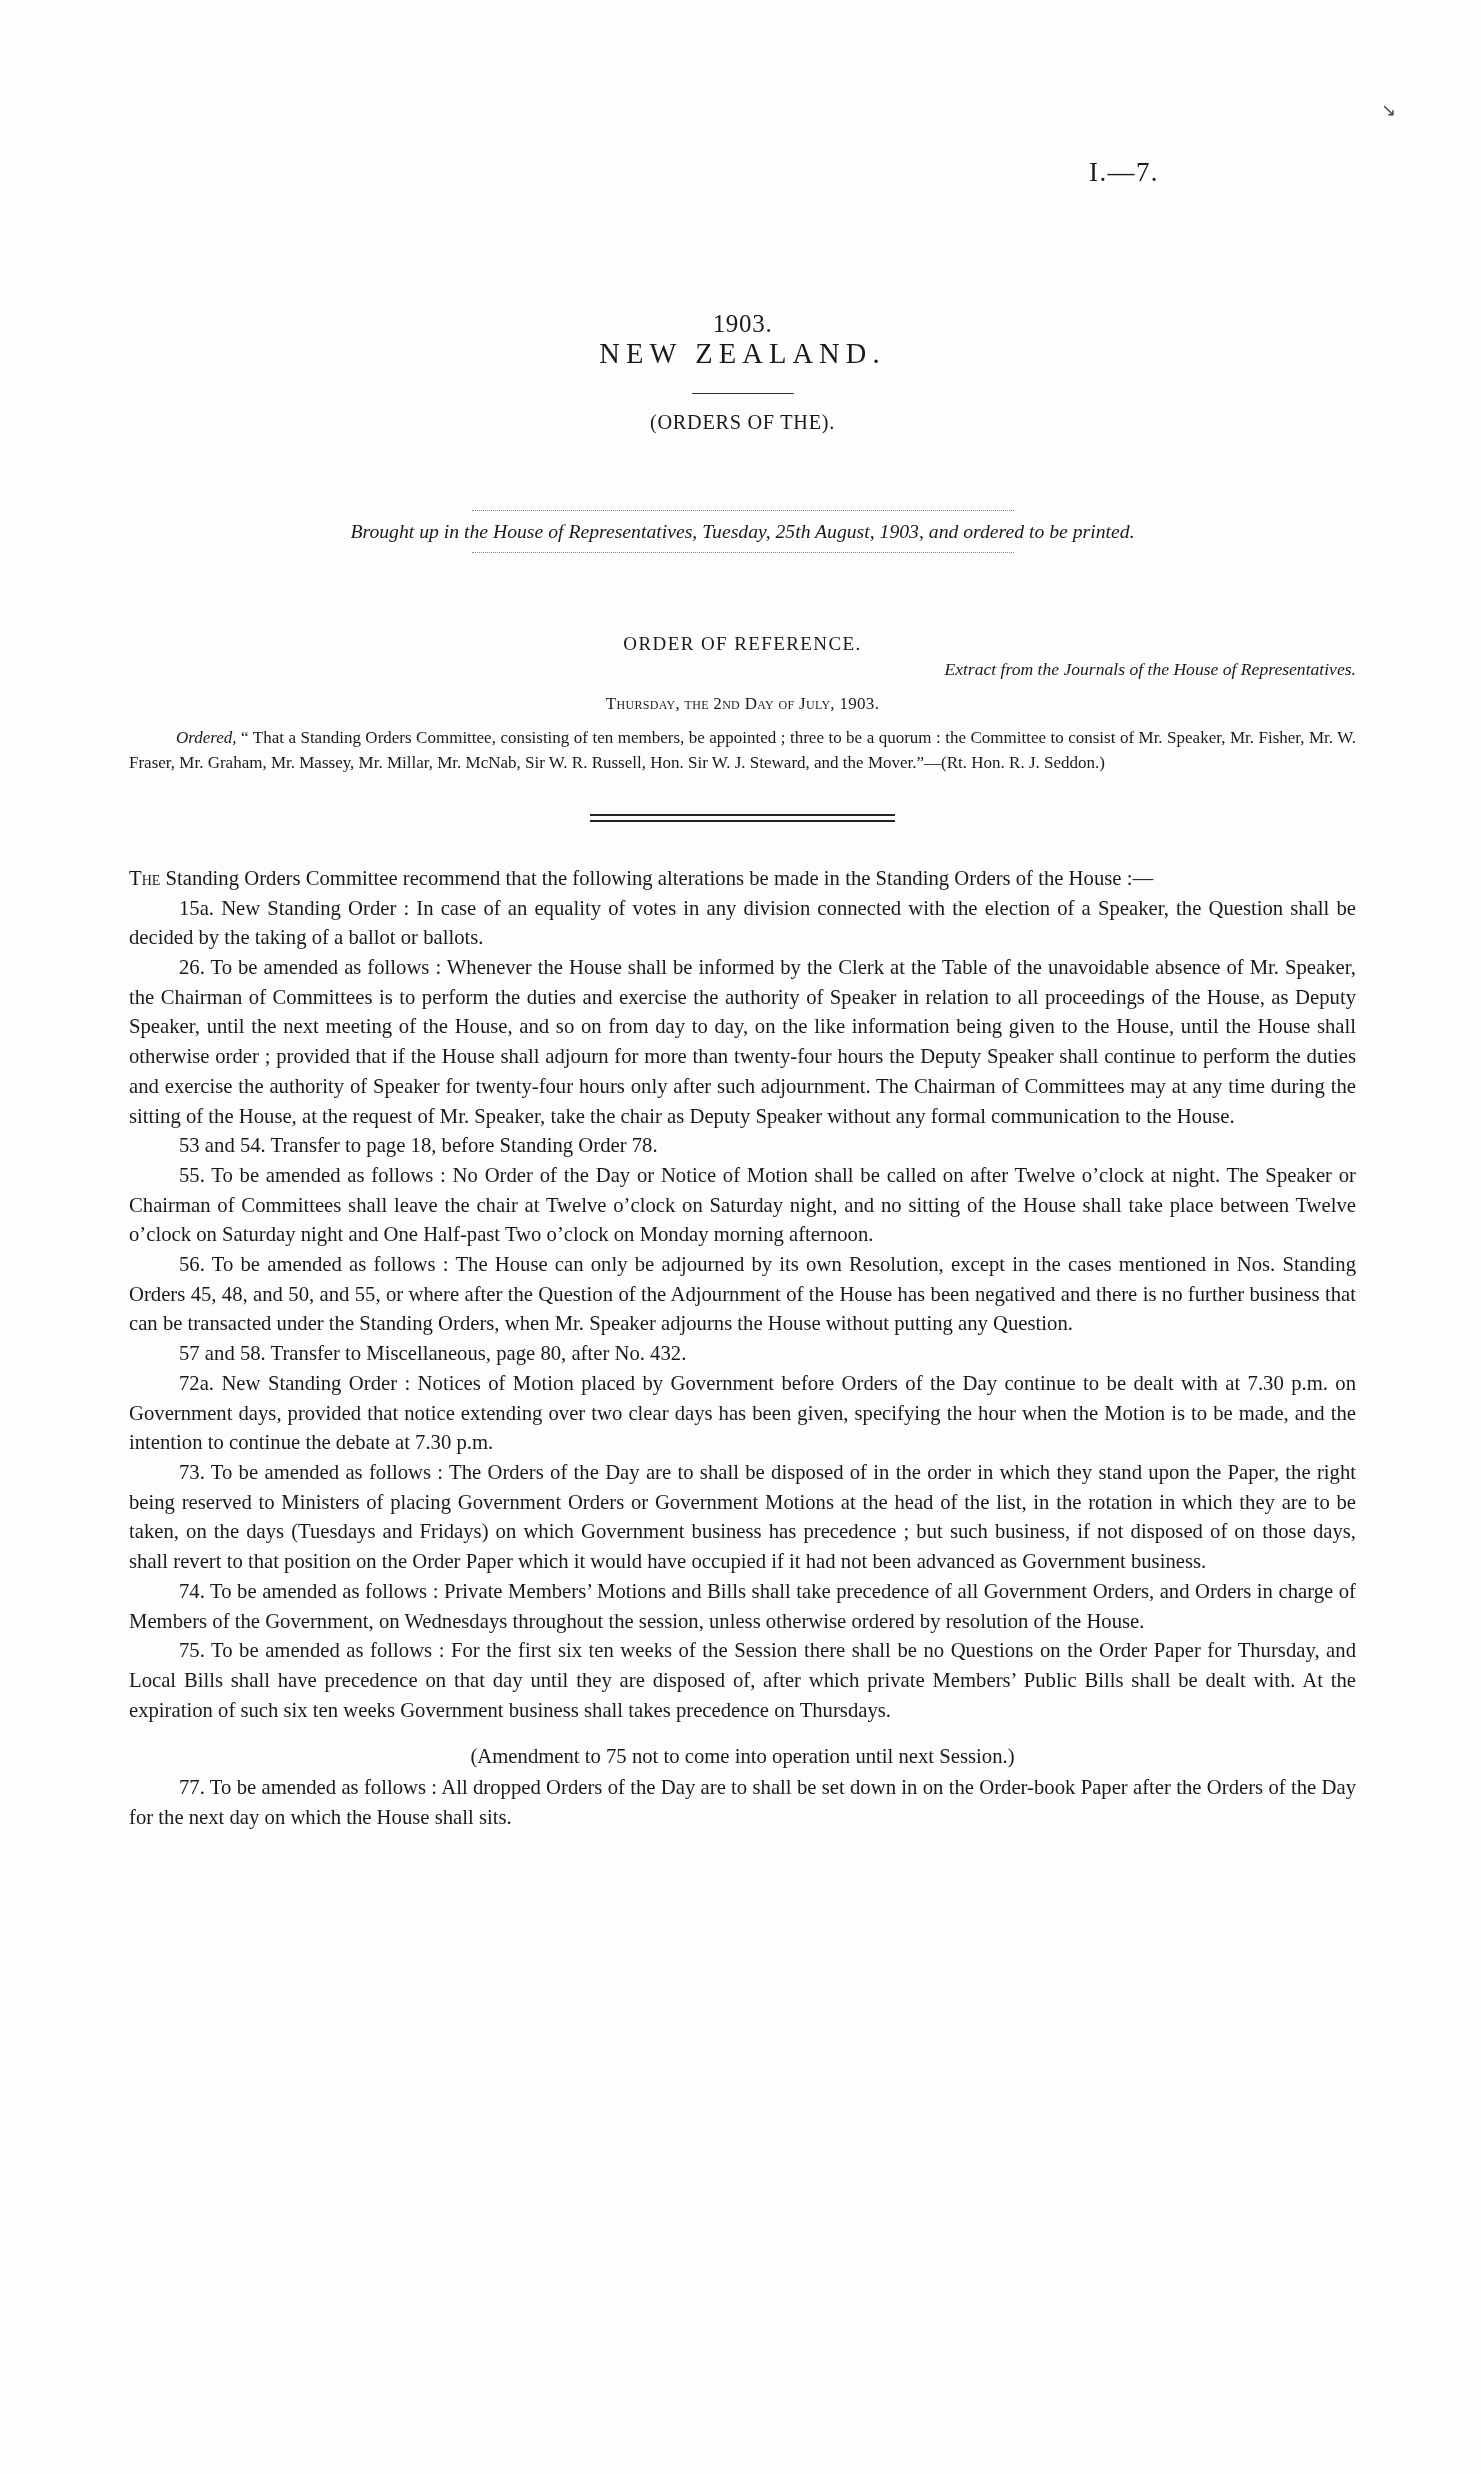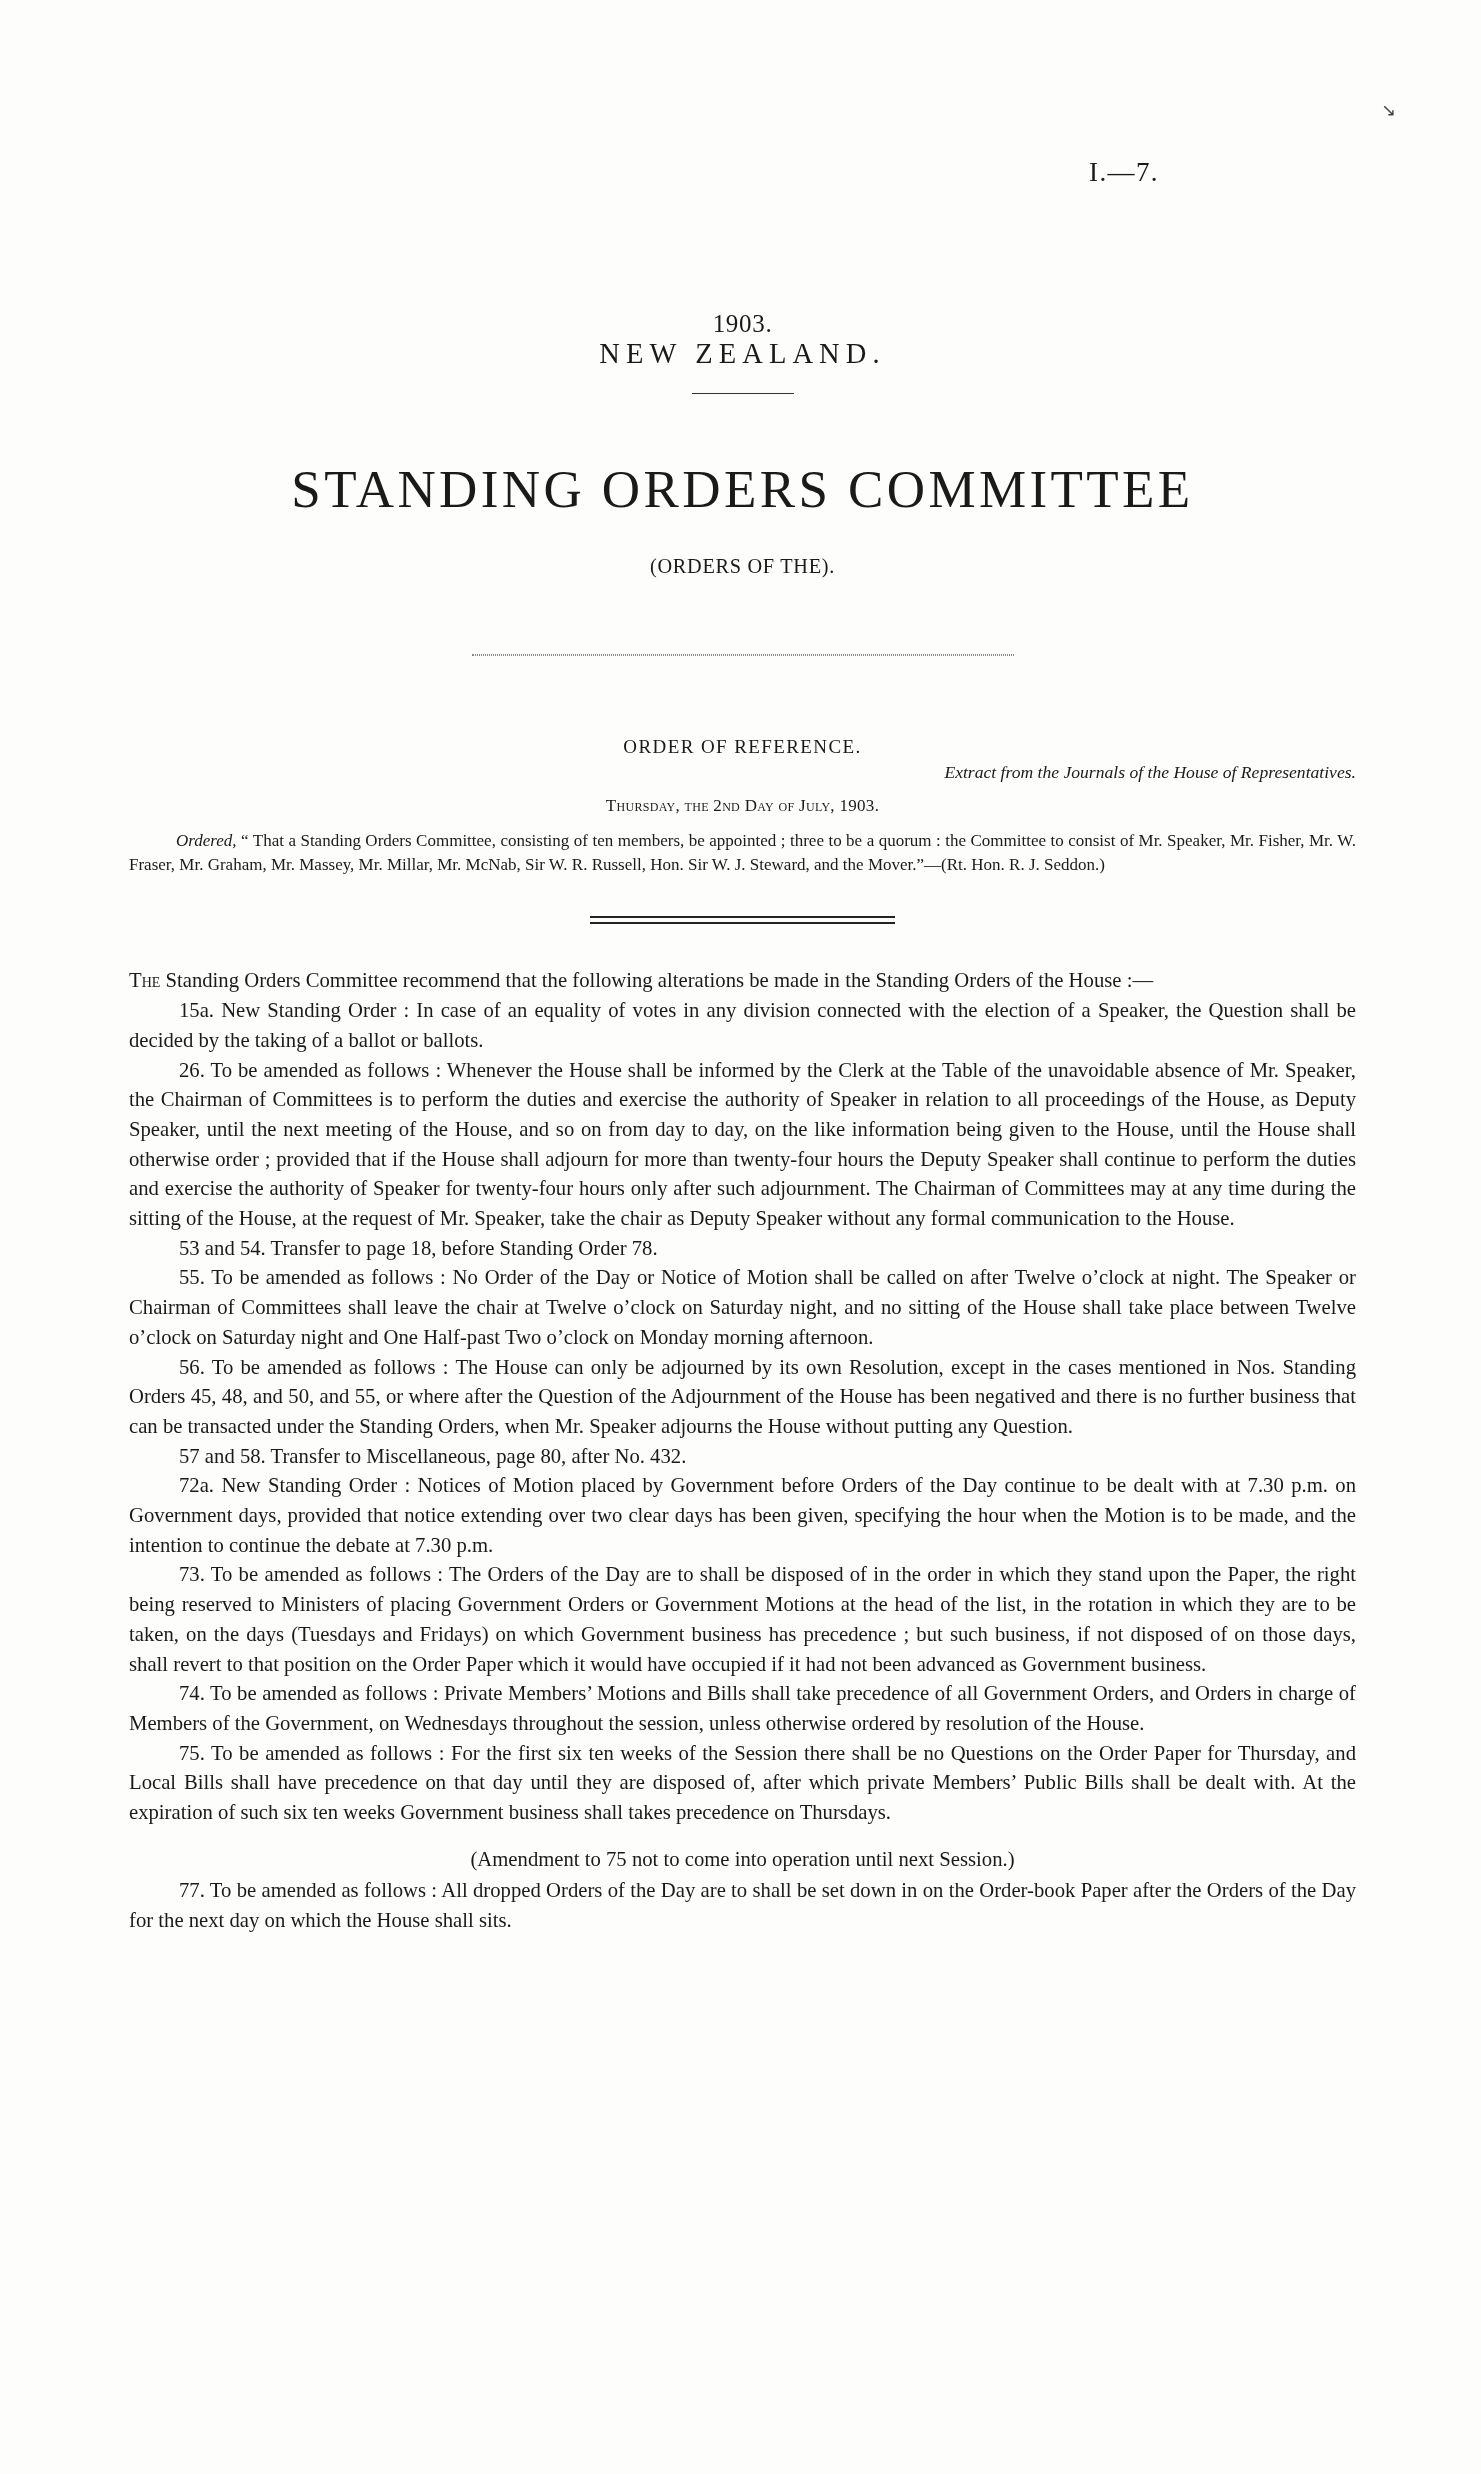--- a/index.html
+++ b/index.html
@@ -165,26 +165,26 @@
   <div class="content">
 
     <div class="doc-number">I.—7.</div>
 
     <div class="year">1903.</div>
 
     <div class="country">NEW  ZEALAND.</div>
 
     <div class="rule-short"></div>
 
-    <h1 class="main-title">STANDING  ORDERS  COMMITTEE</h1>
 
     <div class="subtitle">(ORDERS OF THE).</div>
 
     <div class="brought-wrap">
       <div class="dashrule"></div>
+      <div class="brought">Brought up in the House of Representatives, Tuesday, 25th August, 1903, and ordered to be printed.</div>
       <div class="dashrule"></div>
     </div>
 
     <div class="order-ref-head">ORDER OF REFERENCE.</div>
 
     <div class="extract">Extract from the Journals of the House of Representatives.</div>
 
     <div class="thursday sc">Thursday, the 2nd Day of July, 1903.</div>
 
     <div class="ordered-block"><span class="indent"></span><i>Ordered,</i> <span>“ That a Standing Orders Committee, consisting of ten members, be appointed ; three to be a quorum : the Committee to consist of Mr. Speaker, Mr. Fisher, Mr. W. Fraser, Mr. Graham, Mr. Massey, Mr. Millar, Mr. McNab, Sir W. R. Russell, Hon. Sir W. J. Steward, and the Mover.”—(Rt. Hon. R. J. Seddon.)</span></div>

